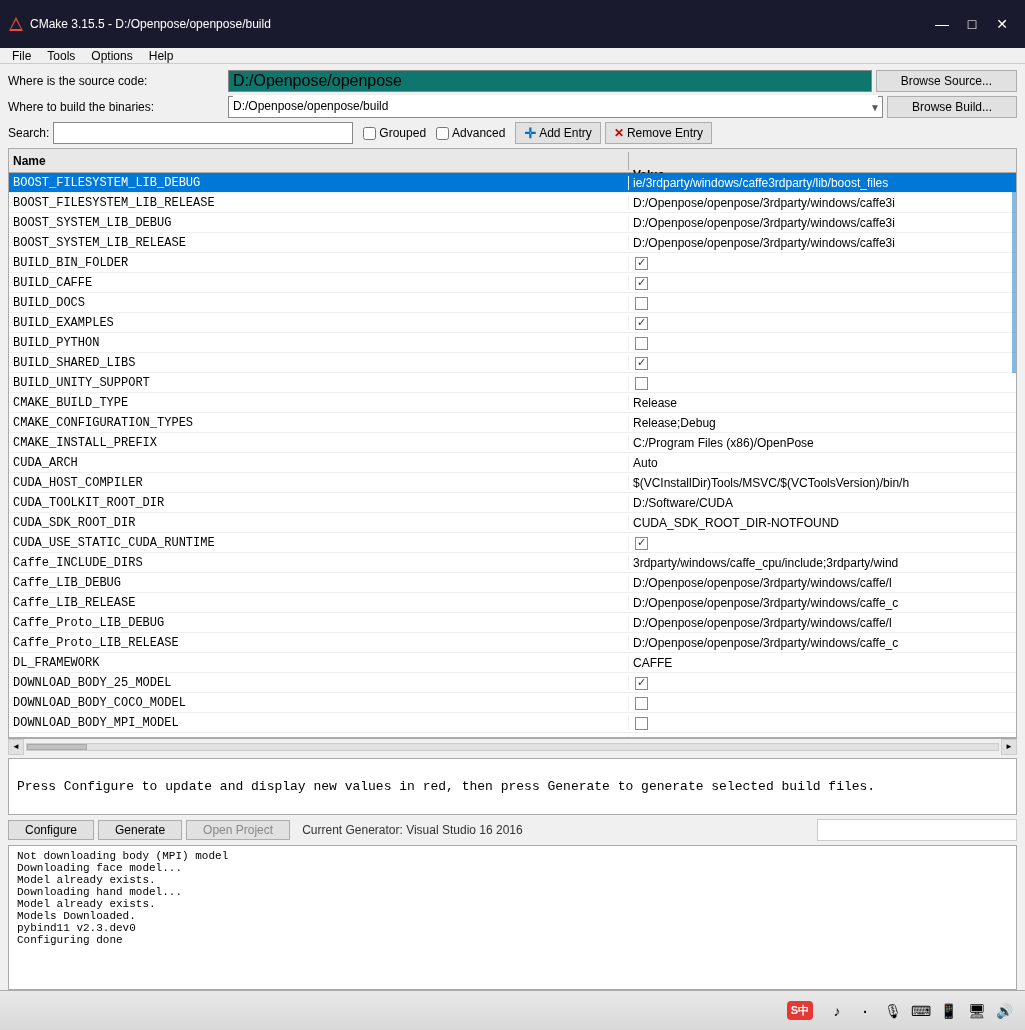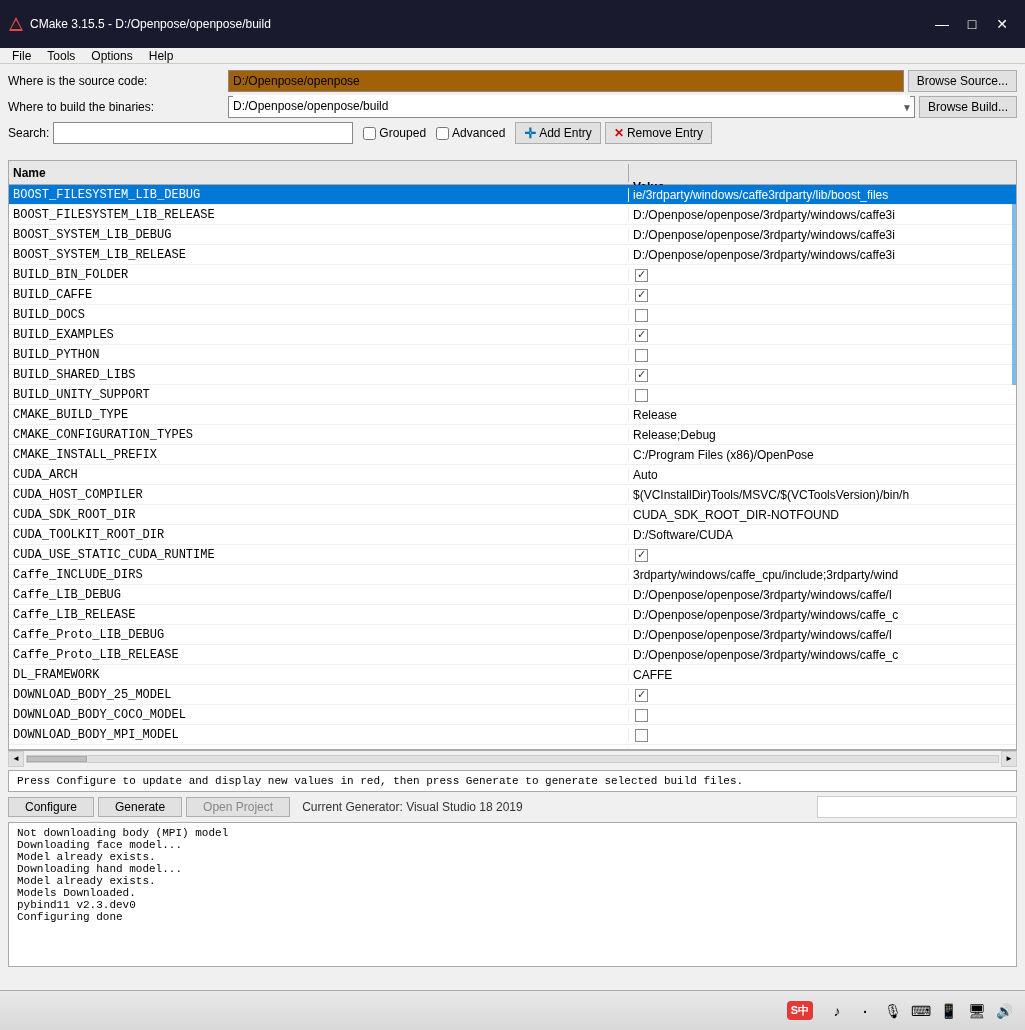--- a/index.html
+++ b/index.html
@@ -59,22 +59,22 @@
     .field-label {
       width: 220px;
       font-size: 12px;
       white-space: nowrap;
     }
     .field-input {
       flex: 1;
       height: 22px;
       border: 1px solid #888;
       padding: 0 4px;
-      font-size: 12px;
-      background: #a16207;
+      font-size: 16px;
+      background: #0f766e;
     }
     .field-input-combo {
       flex: 1;
       height: 22px;
       border: 1px solid #888;
       padding: 0 4px;
       font-size: 12px;
       background: white;
       display: flex;
       align-items: flex-end;
@@ -94,32 +94,32 @@
       right: 2px;
       top: 50%;
       transform: translateY(-50%);
       pointer-events: none;
       font-size: 10px;
       color: #555;
     }
     .browse-btn {
       margin-left: 4px;
       height: 22px;
-      padding: 0 8px;
+      padding: 0 24px;
       font-size: 12px;
       background: #e1e1e1;
       border: 1px solid #adadad;
       cursor: pointer;
       white-space: nowrap;
     }
     
     #searchbar {
       display: flex;
       align-items: center;
-      margin-bottom: 16px;
+      margin-bottom: 4px;
     }
     #searchbar label {
       font-size: 12px;
       margin-right: 4px;
     }
     #searchbar input[type="text"] {
       width: 300px;
       height: 22px;
       border: 1px solid #888;
       padding: 0 4px;
@@ -253,22 +253,22 @@
       border-top: 1px solid #aaa;
       background: #f0f0f0;
       display: flex;
       align-items: center;
     }
     
     #statusbar {
       border: 1px solid #aaa;
       background: white;
       margin-top: 4px;
-      padding: 4px 8px;
-      font-size: 11px;
+      padding: 20px 8px;
+      font-size: 13px;
       font-family: 'Courier New', monospace;
     }
     
     #bottom-buttons {
       display: flex;
       align-items: center;
       margin-top: 4px;
     }
     .action-btn {
       height: 20px;
@@ -461,26 +461,26 @@
         </div>
         <div class="table-row">
           <div class="td-name">CUDA_ARCH</div>
           <div class="td-value">Auto</div>
         </div>
         <div class="table-row">
           <div class="td-name">CUDA_HOST_COMPILER</div>
           <div class="td-value">$(VCInstallDir)Tools/MSVC/$(VCToolsVersion)/bin/h</div>
         </div>
         <div class="table-row">
+          <div class="td-name">CUDA_TOOLKIT_ROOT_DIR</div>
+          <div class="td-value">D:/Software/CUDA</div>
+        </div>
+        <div class="table-row">
           <div class="td-name">CUDA_SDK_ROOT_DIR</div>
           <div class="td-value">CUDA_SDK_ROOT_DIR-NOTFOUND</div>
-        </div>
-        <div class="table-row">
-          <div class="td-name">CUDA_TOOLKIT_ROOT_DIR</div>
-          <div class="td-value">D:/Software/CUDA</div>
         </div>
         <div class="table-row">
           <div class="td-name">CUDA_USE_STATIC_CUDA_RUNTIME</div>
           <div class="td-value"><span class="check-cell checked"></span></div>
         </div>
         <div class="table-row">
           <div class="td-name">Caffe_INCLUDE_DIRS</div>
           <div class="td-value">3rdparty/windows/caffe_cpu/include;3rdparty/wind</div>
         </div>
         <div class="table-row">
@@ -533,21 +533,21 @@
   </div>
 
   <div id="statusbar">
     <span>Press Configure to update and display new values in red, then press Generate to generate selected build files.</span>
   </div>
 
   <div id="bottom-buttons">
     <button class="action-btn">Configure</button>
     <button class="action-btn">Generate</button>
     <button class="action-btn" style="color:#888;">Open Project</button>
-    <span class="generator-text">Current Generator: Visual Studio 18 2019</span>
+    <span class="generator-text">Current Generator: Visual Studio 16 2016</span>
     <div style="flex:1;"></div>
     <div style="width:200px;height:22px;background:white;border:1px solid #ccc;"></div>
   </div>
 
   <div id="log-area">
 
   <div>Not downloading body (MPI) model</div>
       <div>Downloading face model...</div>
       <div>Model already exists.</div>
       <div>Downloading hand model...</div>

